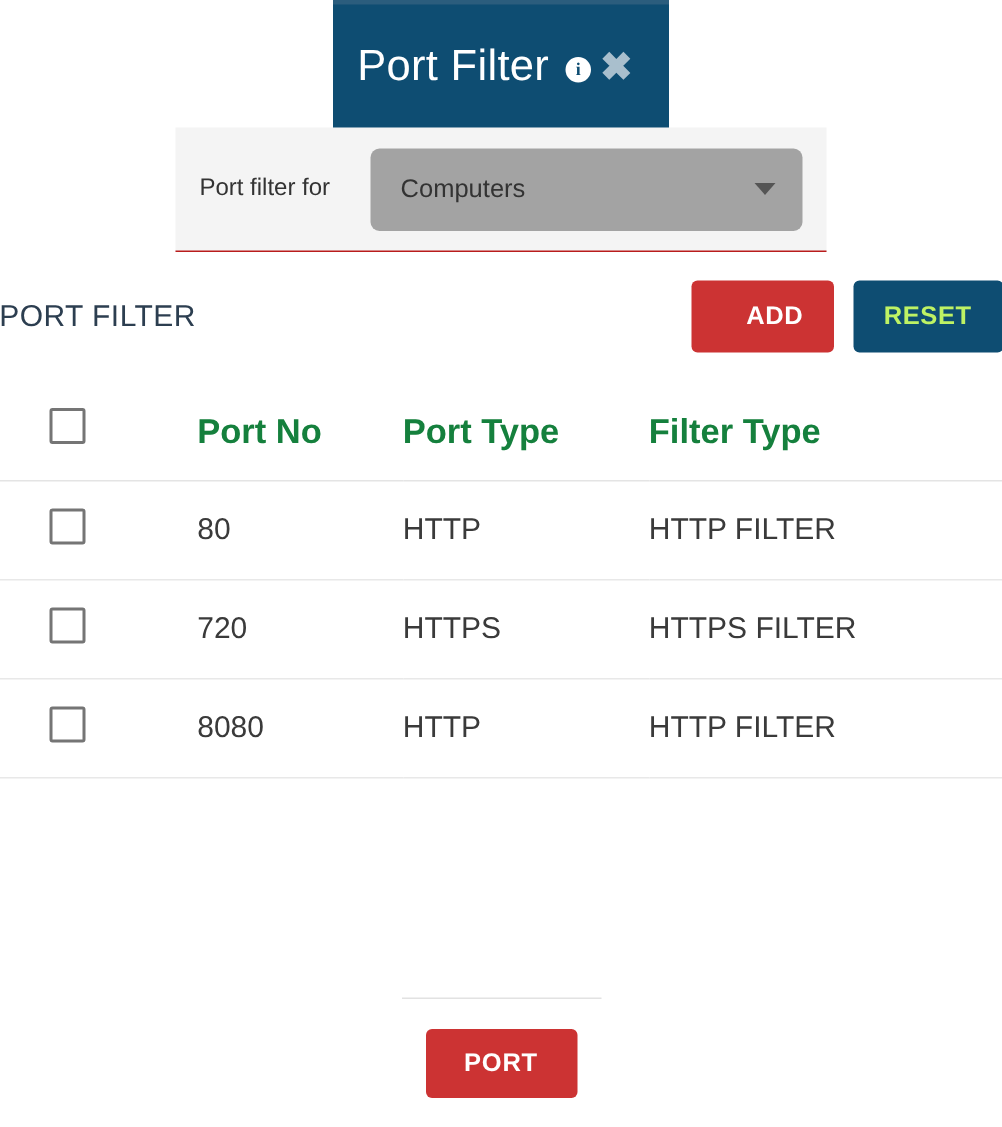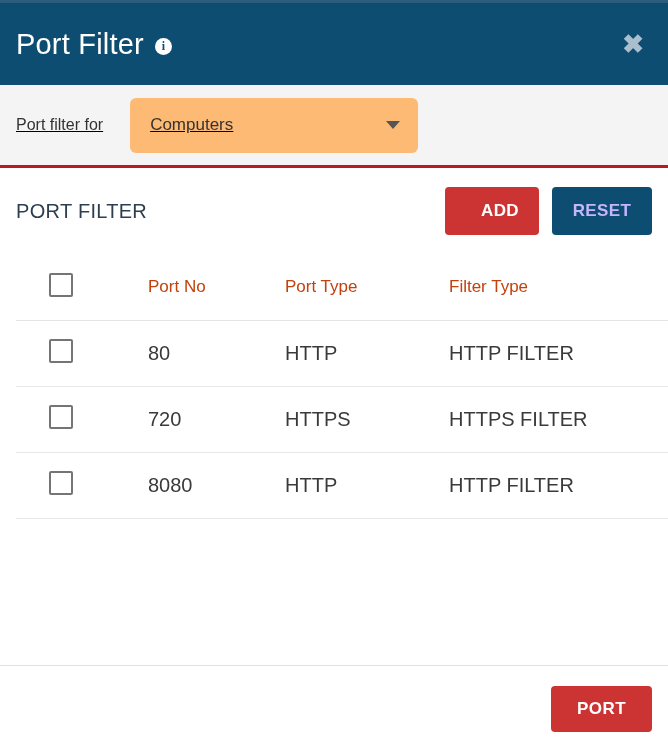--- a/index.html
+++ b/index.html
@@ -15,20 +15,21 @@
     -webkit-font-smoothing: antialiased;
   }
 
   .dialog {
     width: 668px;
     height: 751px;
     position: relative;
     display: flex;
     flex-direction: column;
     background: #ffffff;
+    align-items: center;
   }
 
   
   .dialog-header {
     height: 85px;
     background: #0e4d72;
     border-top: 3px solid #2b5d7d;
     box-sizing: border-box;
     display: flex;
     align-items: center;
@@ -72,37 +73,36 @@
     font-weight: 700;
     cursor: pointer;
     padding: 4px 6px;
     user-select: none;
   }
 
   
   .filter-bar {
     height: 83px;
     background: #f4f4f4;
-    border-bottom: 3px solid #b91c1c;
+    border-bottom: 1px solid #b91c1c;
     box-sizing: border-box;
     display: flex;
     align-items: center;
     padding: 0 16px;
     flex: 0 0 auto;
-    text-decoration: underline;
   }
   .filter-label {
     font-size: 16px;
     color: #333333;
     margin-right: 27px;
   }
   .select-box {
     width: 288px;
     height: 55px;
-    background: #fdba74;
+    background: #a3a3a3;
     border-radius: 6px;
     display: flex;
     align-items: center;
     padding: 0 18px 0 20px;
     box-sizing: border-box;
     cursor: pointer;
   }
   .select-value {
     font-size: 17px;
     color: #333333;
@@ -165,21 +165,21 @@
     padding-left: 36px;
   }
   .btn-remove {
     background: #e0e0e0;
     color: #b4b4b4;
     cursor: default;
     min-width: 124px;
   }
   .btn-reset {
     background: #0e4d72;
-    color: #c4b5fd;
+    color: #bef264;
     min-width: 100px;
   }
 
   
   .table {
     width: 100%;
     border-collapse: collapse;
     table-layout: fixed;
     flex: 0 0 auto;
   }
@@ -188,23 +188,23 @@
     padding: 0;
     vertical-align: middle;
   }
   .col-check { width: 99px; }
   .col-port  { width: 137px; }
   .col-type  { width: 164px; }
   .col-filter{ width: 236px; }
 
   .table thead th {
     height: 66px;
-    font-size: 17px;
-    font-weight: 400;
-    color: #c2410c;
+    font-size: 23px;
+    font-weight: 700;
+    color: #15803d;
     border-bottom: 1px solid #e4e4e4;
   }
   .table tbody td {
     height: 65px;
     font-size: 20px;
     color: #3a3a3a;
     border-bottom: 1px solid #e8e8e8;
   }
   .table tbody tr:first-child td {
     border-top: none;

